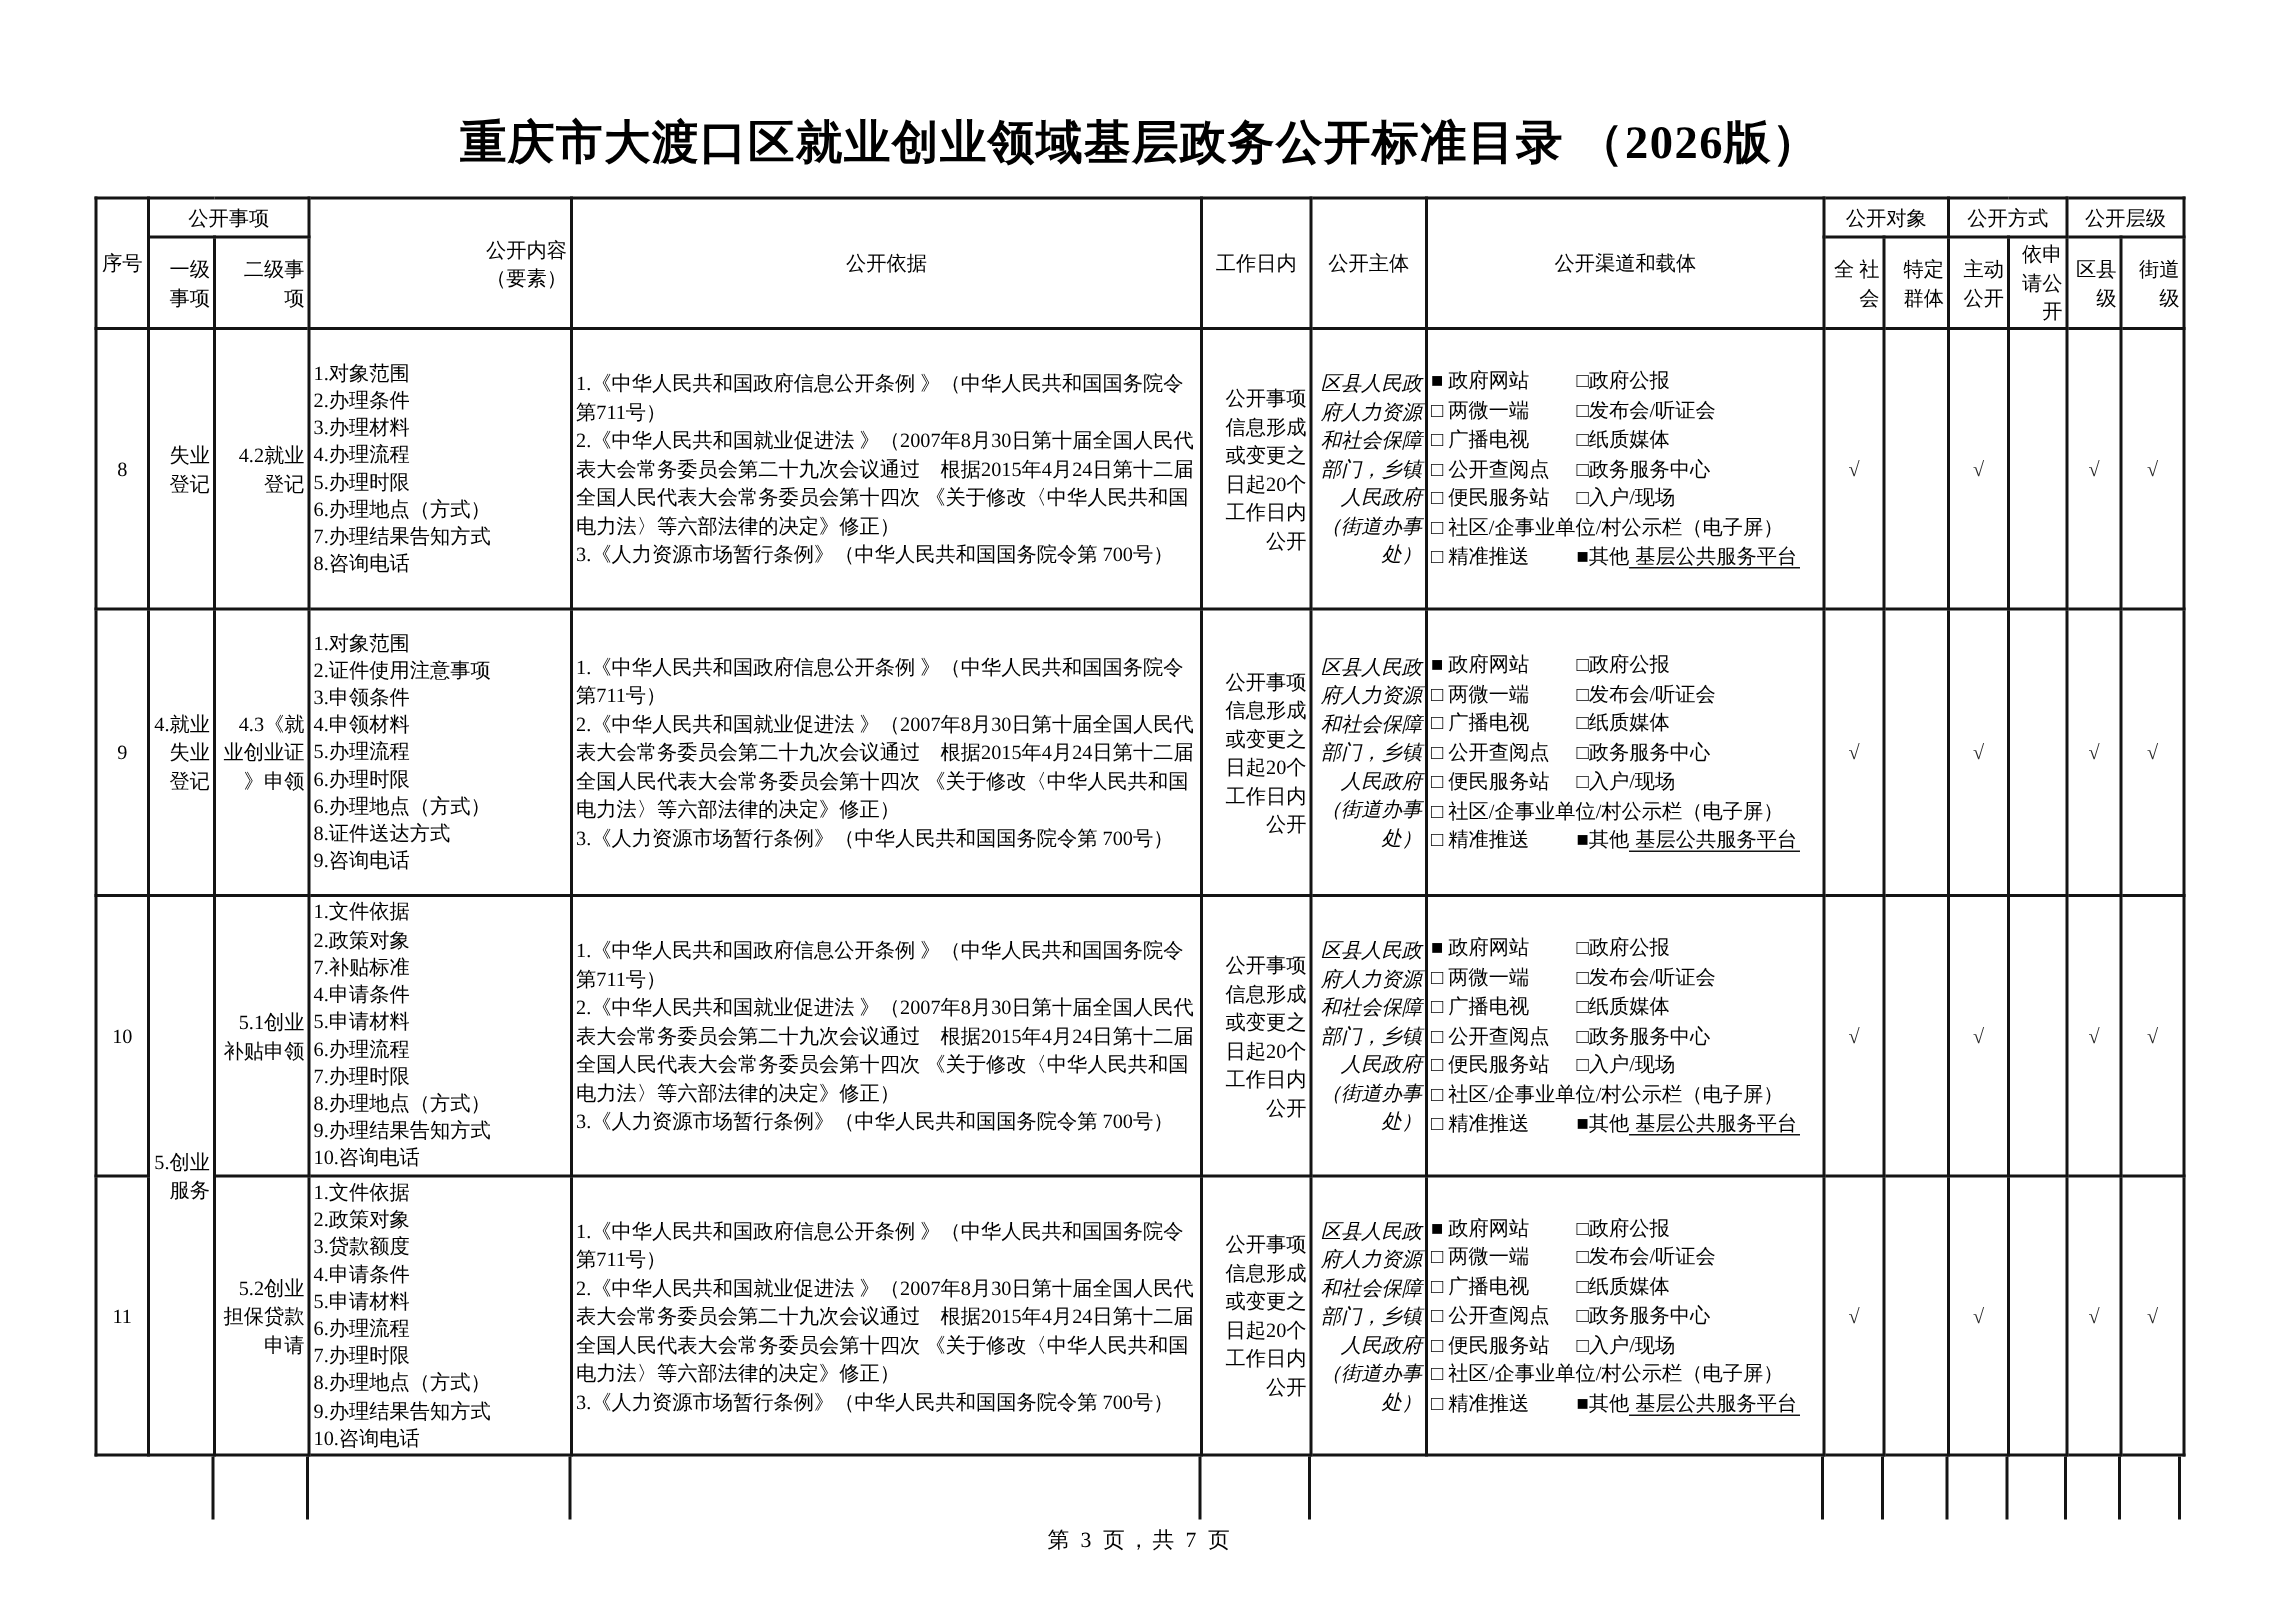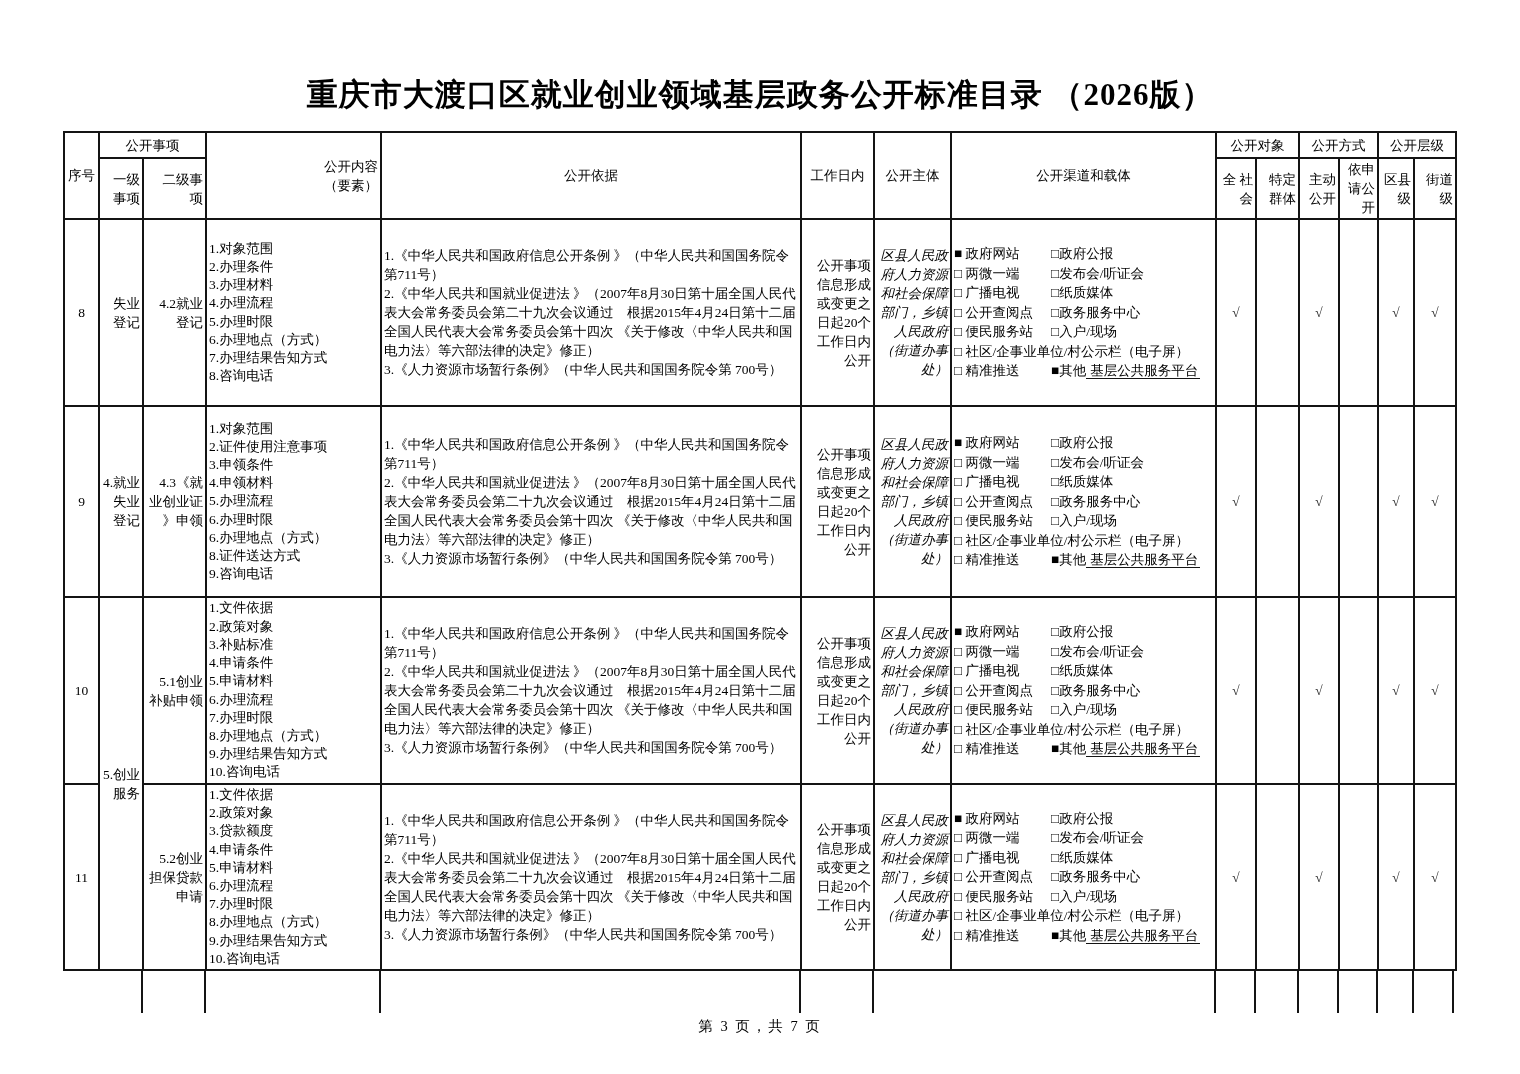--- a/index.html
+++ b/index.html
@@ -249,21 +249,21 @@
       </tr>
       <tr style="height: 187px;">
         <td class="c">10</td>
         <td class="lv pre nb" rowspan="2">5.创业
 服务</td>
         <td class="lv pre">5.1创业
 补贴申领</td>
         <td class="content">
           <div>1.文件依据</div>
           <div>2.政策对象</div>
-          <div>3.补贴标准</div>
+          <div>7.补贴标准</div>
           <div>4.申请条件</div>
           <div>5.申请材料</div>
           <div>6.办理流程</div>
           <div>7.办理时限</div>
           <div>8.办理地点（方式）</div>
           <div>9.办理结果告知方式</div>
           <div>10.咨询电话</div>
         </td>
         <td class="basis">
           <div>1.《中华人民共和国政府信息公开条例 》（中华人民共和国国务院令第711号）</div>

